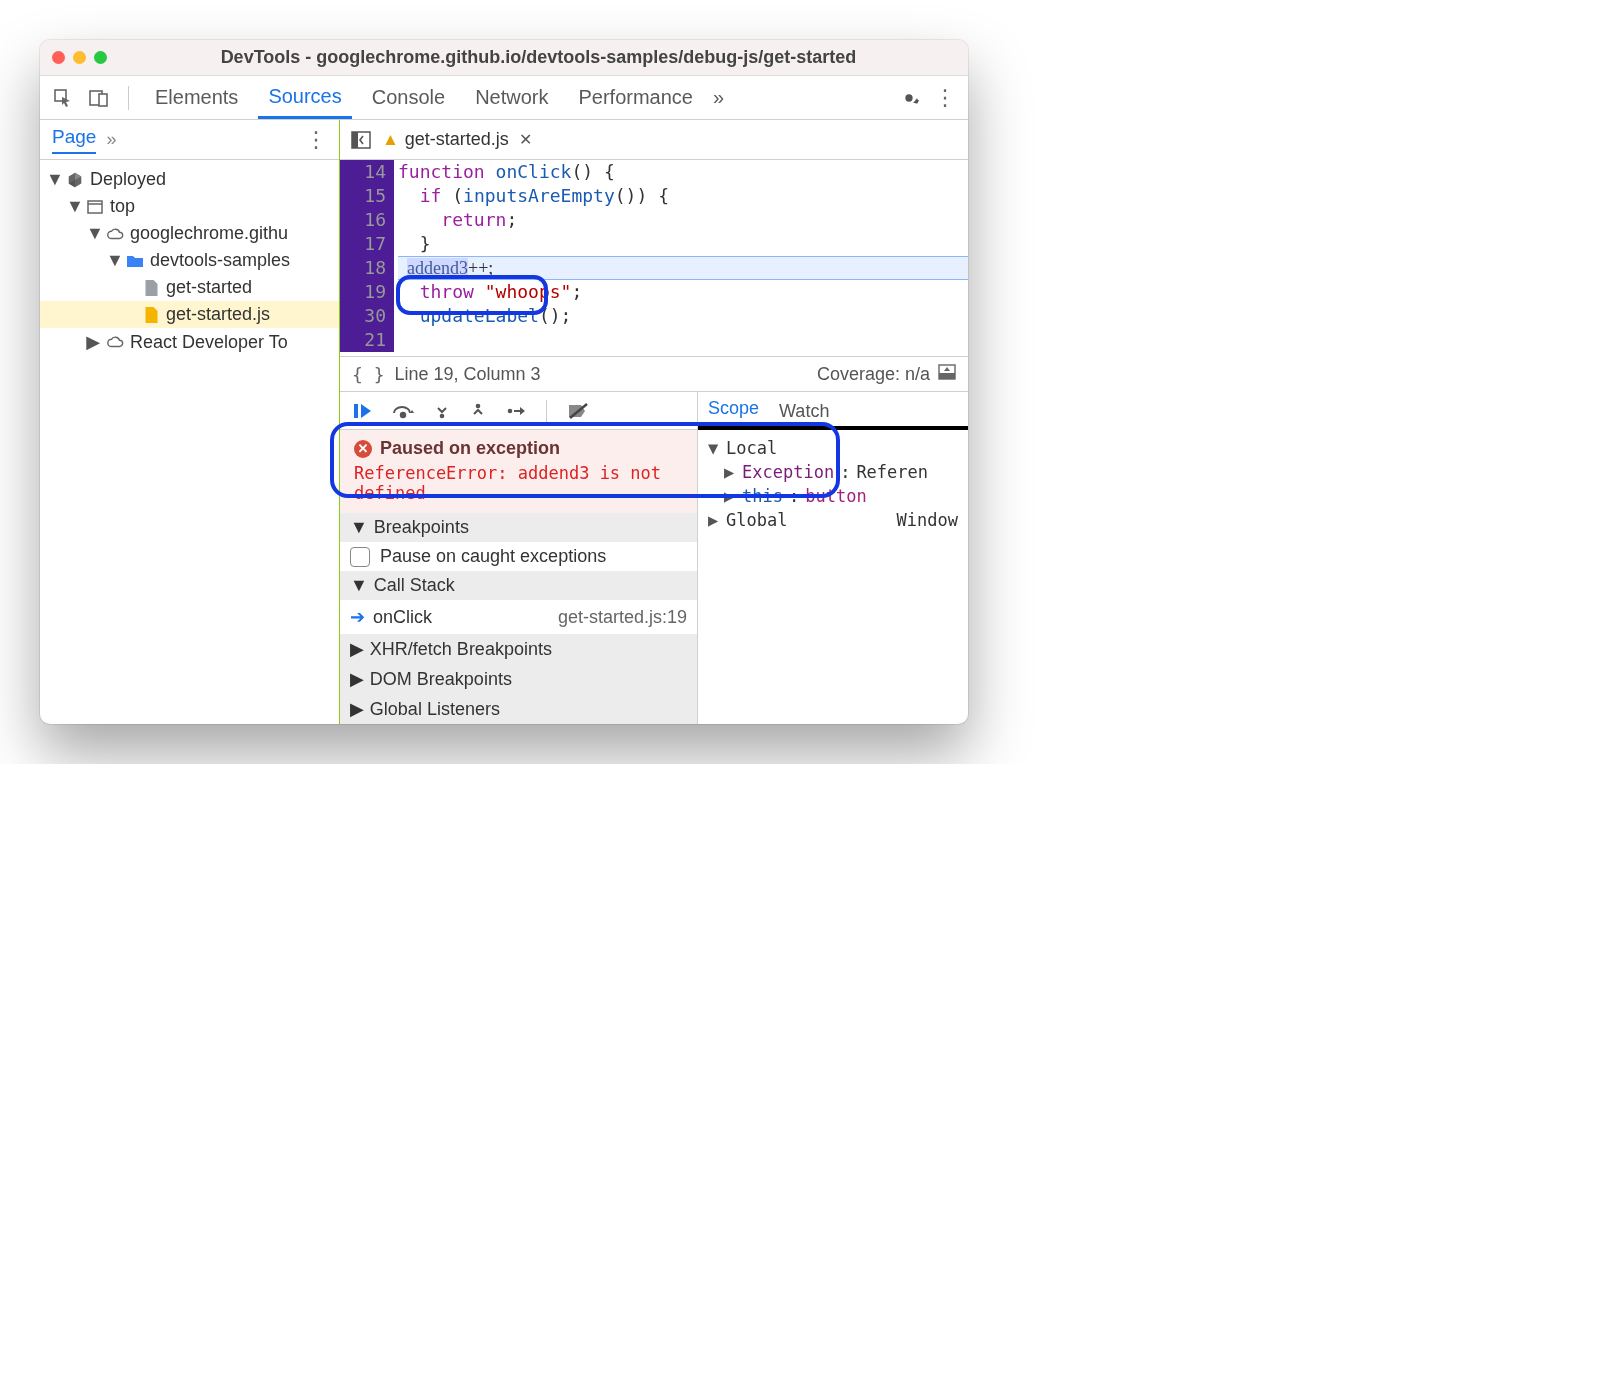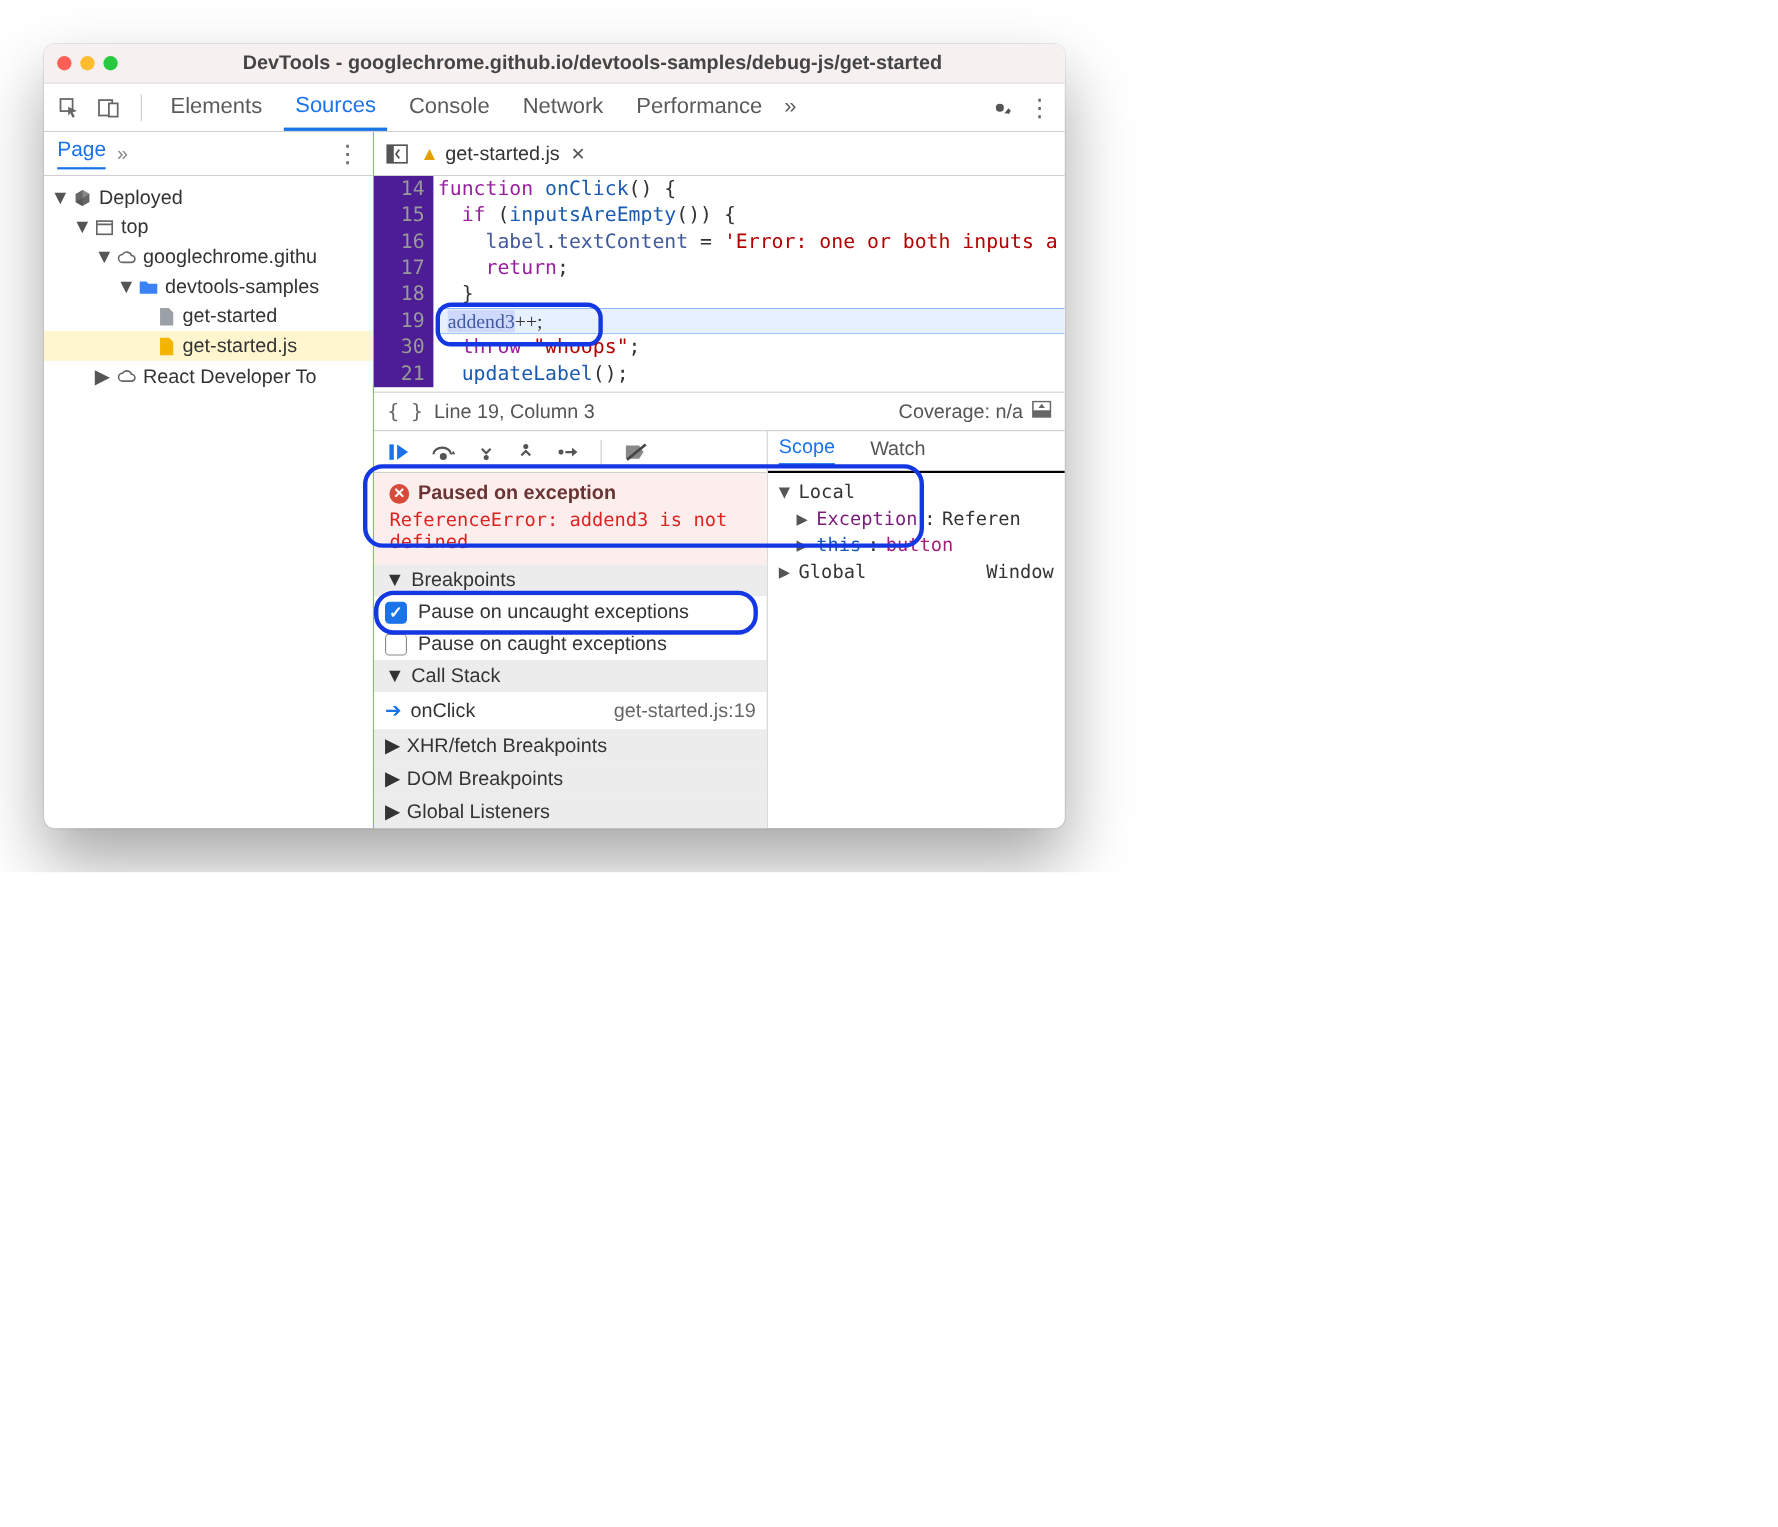--- a/index.html
+++ b/index.html
@@ -106,21 +106,21 @@
 
   .section-h { background:#ececec; padding:4px 10px; font-size:18px; color:#333; display:flex;align-items:center;gap:6px;}
   .chkrow { display:flex; align-items:center; gap:10px; padding:4px 10px; font-size:18px;}
   .chk { width:20px;height:20px;border:1.5px solid #888;border-radius:4px;display:flex;align-items:center;justify-content:center;}
   .chk.on { background:#1a73e8;border-color:#1a73e8;color:#fff;}
   .chk.on::after { content:"✓"; font-size:15px; font-weight:700;}
   .callrow { display:flex; align-items:center; padding:6px 10px; font-size:18px;}
   .callrow .arrow { color:#1a73e8; margin-right:8px;}
   .callrow .loc { margin-left:auto; color:#666;}
 
-  .scope-tabs { display:flex; height:38px; align-items:center; border-bottom:2px solid #000000; padding:0 10px; gap:32px;}
+  .scope-tabs { display:flex; height:38px; align-items:flex-end; border-bottom:4px solid #000000; padding:0 10px; gap:20px;}
   .scope-tabs .stab { font-size:18px; color:#555; padding-bottom:4px; cursor:pointer;}
   .scope-tabs .stab.on { color:#1a73e8; border-bottom:3px solid #1a73e8;}
   .scope-body { padding:6px 10px; font-size:17px; font-family: Menlo, monospace; color:#333; white-space:nowrap; overflow:hidden;}
   .scope-body .row { display:flex; align-items:center; gap:6px; padding:2px 0;}
   .scope-body .val-kw { color:#1a5ab0;}
   .scope-body .val-obj { color:#a31f7a;}
   .scope-body .k { color:#7a1c7a;}
   .scope-body .glbl { color:#333;}
   .scope-body .winv { color:#333; margin-left:auto;}
   .tw { color:#555; width:12px; display:inline-block;}
@@ -271,21 +271,20 @@
             <div>16</div>
             <div>17</div>
             <div>18</div>
             <div>19</div>
             <div>30</div>
             <div>21</div>
           </div>
         <div class="code" id="code">
             <div class="line"><span class="kw">function</span> <span class="id">onClick</span>() {</div>
             <div class="line">  <span class="kw">if</span> (<span class="id">inputsAreEmpty</span>()) {</div>
-            <div class="line">    <span class="var">label</span>.<span class="var">textContent</span> = <span class="str">'Error: one or both inputs a</span></div>
             <div class="line">    <span class="ret">return</span>;</div>
             <div class="line">  }</div>
             <div class="line hl">  <span class="var" style="background:#cfd9ff">addend3</span>++;</div>
             <div class="line">  <span class="kw2">throw</span> <span class="str">"whoops"</span>;</div>
             <div class="line">  <span class="id">updateLabel</span>();</div>
           </div>
         <div class="ann" style="left:56px;top:115px;width:152px;height:40px;border-radius:14px"></div>
       </div>
 
       <div class="statusbar">
@@ -356,27 +355,20 @@
               </div>
               <div class="paused-err">ReferenceError: addend3 is not defined</div>
             </div>
             <div class="ann" style="left:-10px;top:-8px;width:510px;height:76px"></div>
           </div>
 
           <div class="section-h">
               <span>▼</span>
               <span>Breakpoints</span>
             </div>
-          <div style="position:relative">
-            <div class="chkrow">
-              <span class="chk on"></span>
-              <span>Pause on uncaught exceptions</span>
-            </div>
-            <div class="ann" style="left:0px;top:-5px;width:349px;height:40px"></div>
-          </div>
           <div class="chkrow">
             <span class="chk"></span>
             <span>Pause on caught exceptions</span>
           </div>
 
           <div class="section-h">
               <span>▼</span>
               <span>Call Stack</span>
             </div>
           <div class="callrow">

